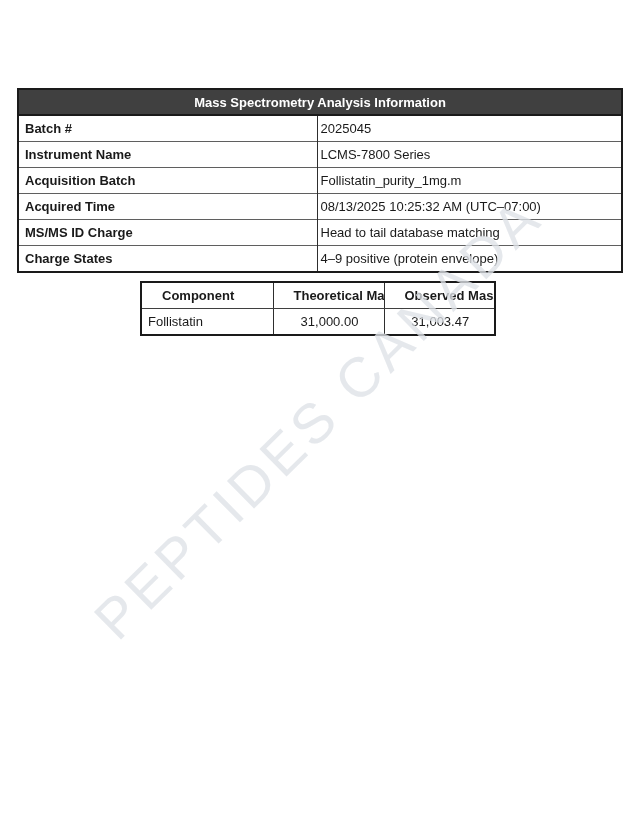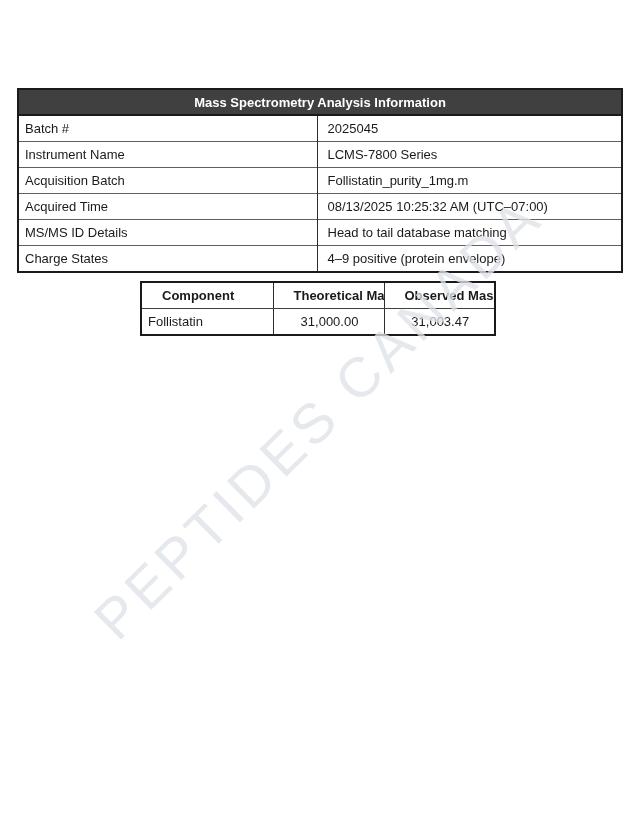--- a/index.html
+++ b/index.html
@@ -50,22 +50,22 @@
   }
   .t1 td {
     height: 25px;
     font-size: 13px;
     vertical-align: middle;
     border-top: 1px solid #5f5f5f;
     padding: 0 4px 0 6px;
     overflow: hidden;
     white-space: nowrap;
   }
-  .t1 td.lbl { font-weight: normal; }
-  .t1 td.val { border-left: 1px solid #2e2e2e; padding-left: 10px; font-weight: normal; }
+  .t1 td.lbl { font-weight: bold; }
+  .t1 td.val { border-left: 1px solid #2e2e2e; padding-left: 3px; font-weight: normal; }
 
   
   .t2 {
     position: absolute;
     left: 140px; top: 281px;
     width: 354px;
     border: 2px solid #1a1a1a;
     z-index: 2;
   }
   .t2 th.colhead {
@@ -118,21 +118,21 @@
       </tr>
       <tr>
         <td class="lbl">Acquisition Batch</td>
         <td class="val">Follistatin_purity_1mg.m</td>
       </tr>
       <tr>
         <td class="lbl">Acquired Time</td>
         <td class="val">08/13/2025 10:25:32 AM (UTC–07:00)</td>
       </tr>
       <tr>
-        <td class="lbl">MS/MS ID Details</td>
+        <td class="lbl">MS/MS ID Charge</td>
         <td class="val">Head to tail database matching</td>
       </tr>
       <tr>
         <td class="lbl">Charge States</td>
         <td class="val">4–9 positive (protein envelope)</td>
       </tr>
     </tbody>
   </table>
 
   <table class="t2">

